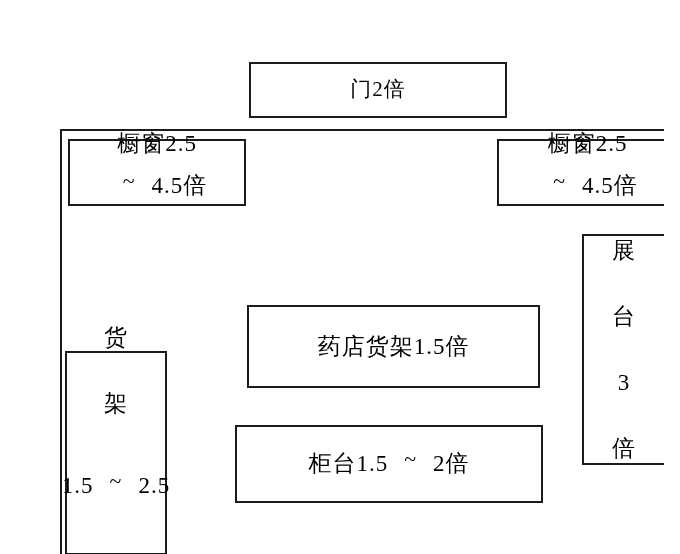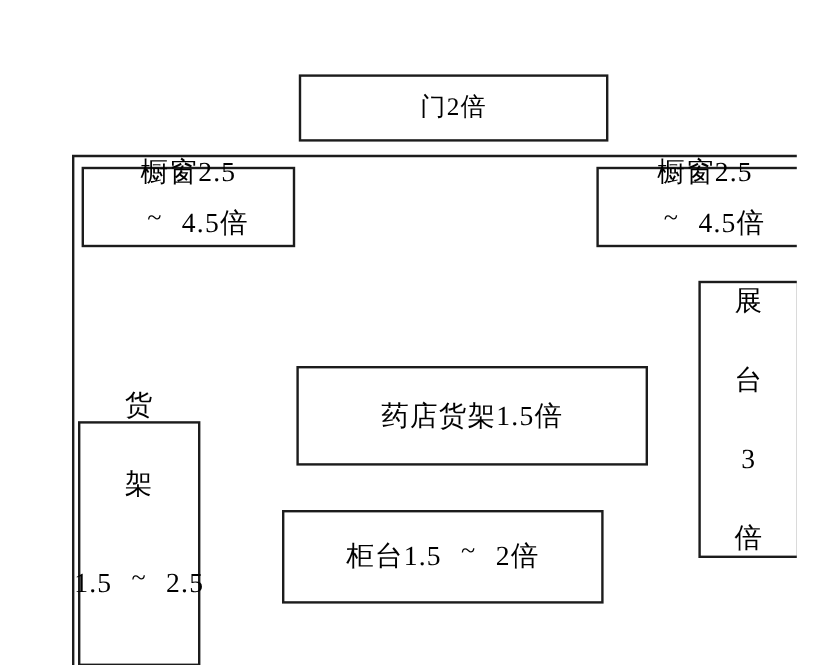--- a/index.html
+++ b/index.html
@@ -57,21 +57,21 @@
     width: 102px; height: 204px;
     flex-direction: column;
   }
   .vline { display: block; line-height: 34px; white-space: nowrap; }
   .pharmacy {
     left: 215px; top: 273px;
     width: 293px; height: 83px;
   }
   .counter {
     left: 203px; top: 393px;
-    width: 268px; height: 78px;
+    width: 308px; height: 78px;
   }
   .tilde {
     display: inline-block;
     transform: translateY(-5px);
     font-size: 0.95em;
   }
 </style>
 </head>
 <body>
 

